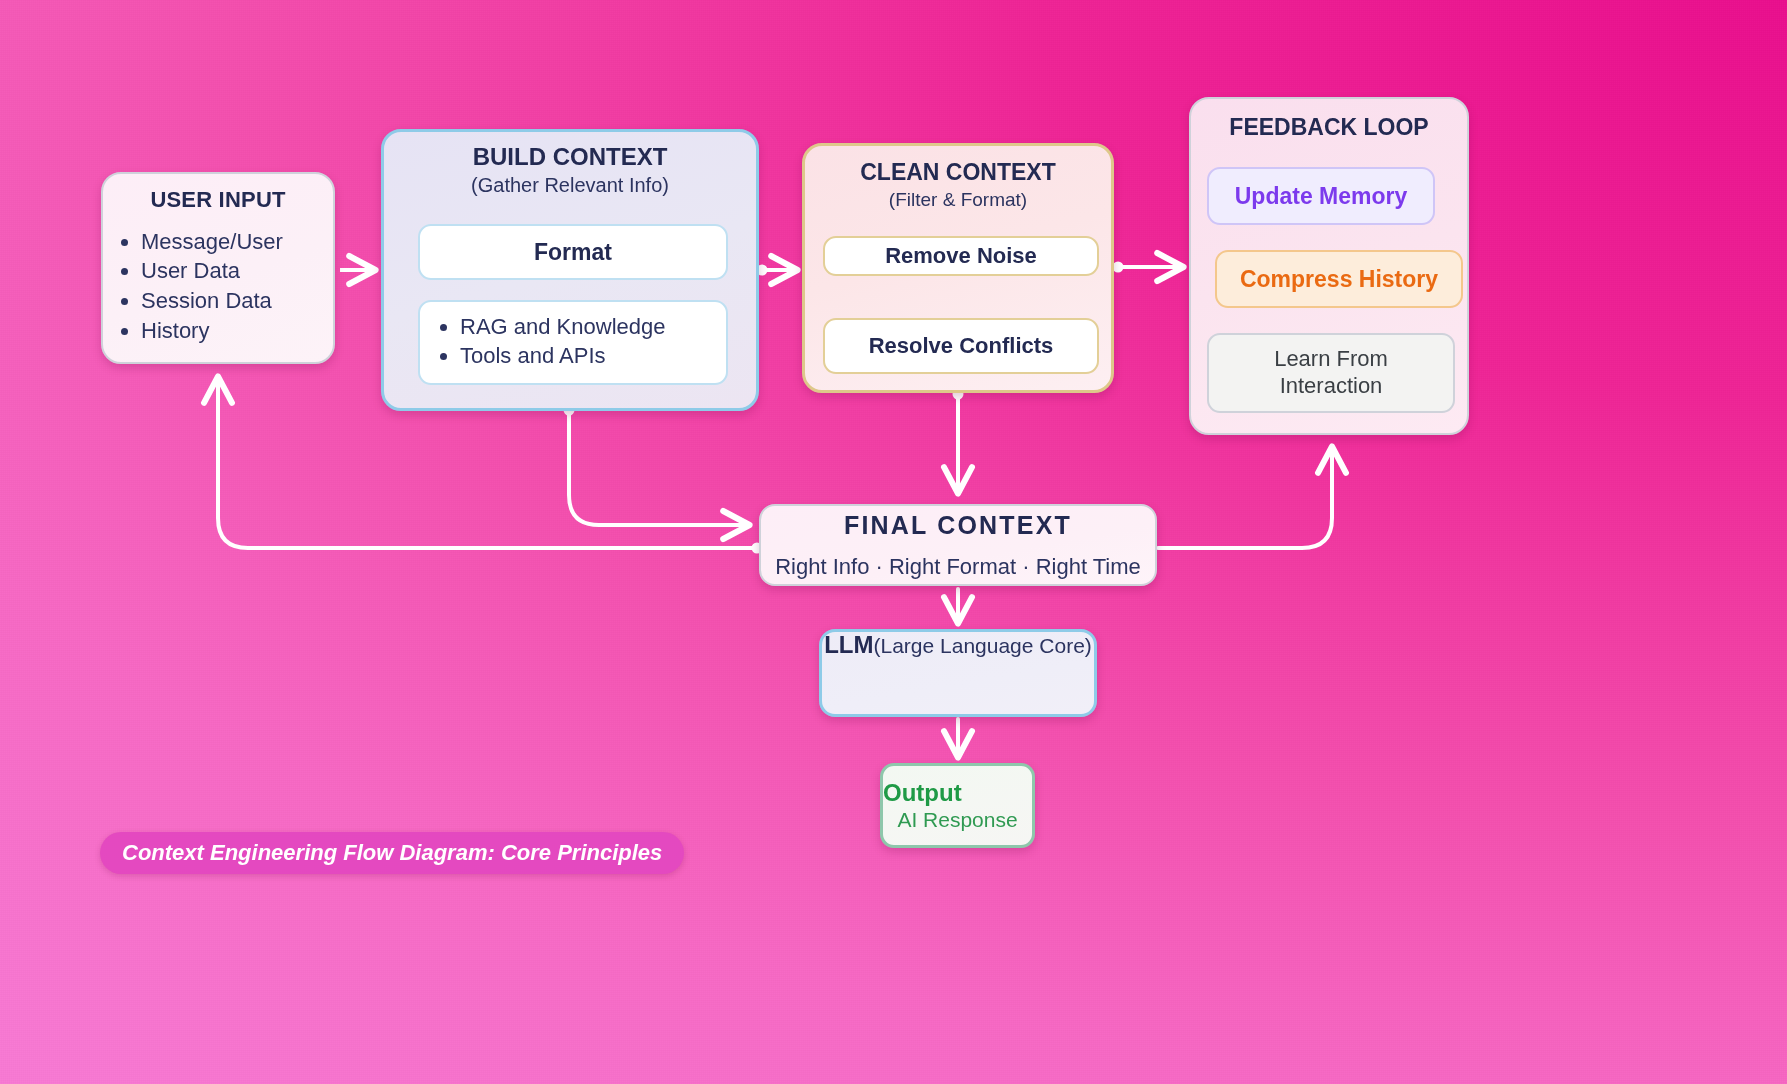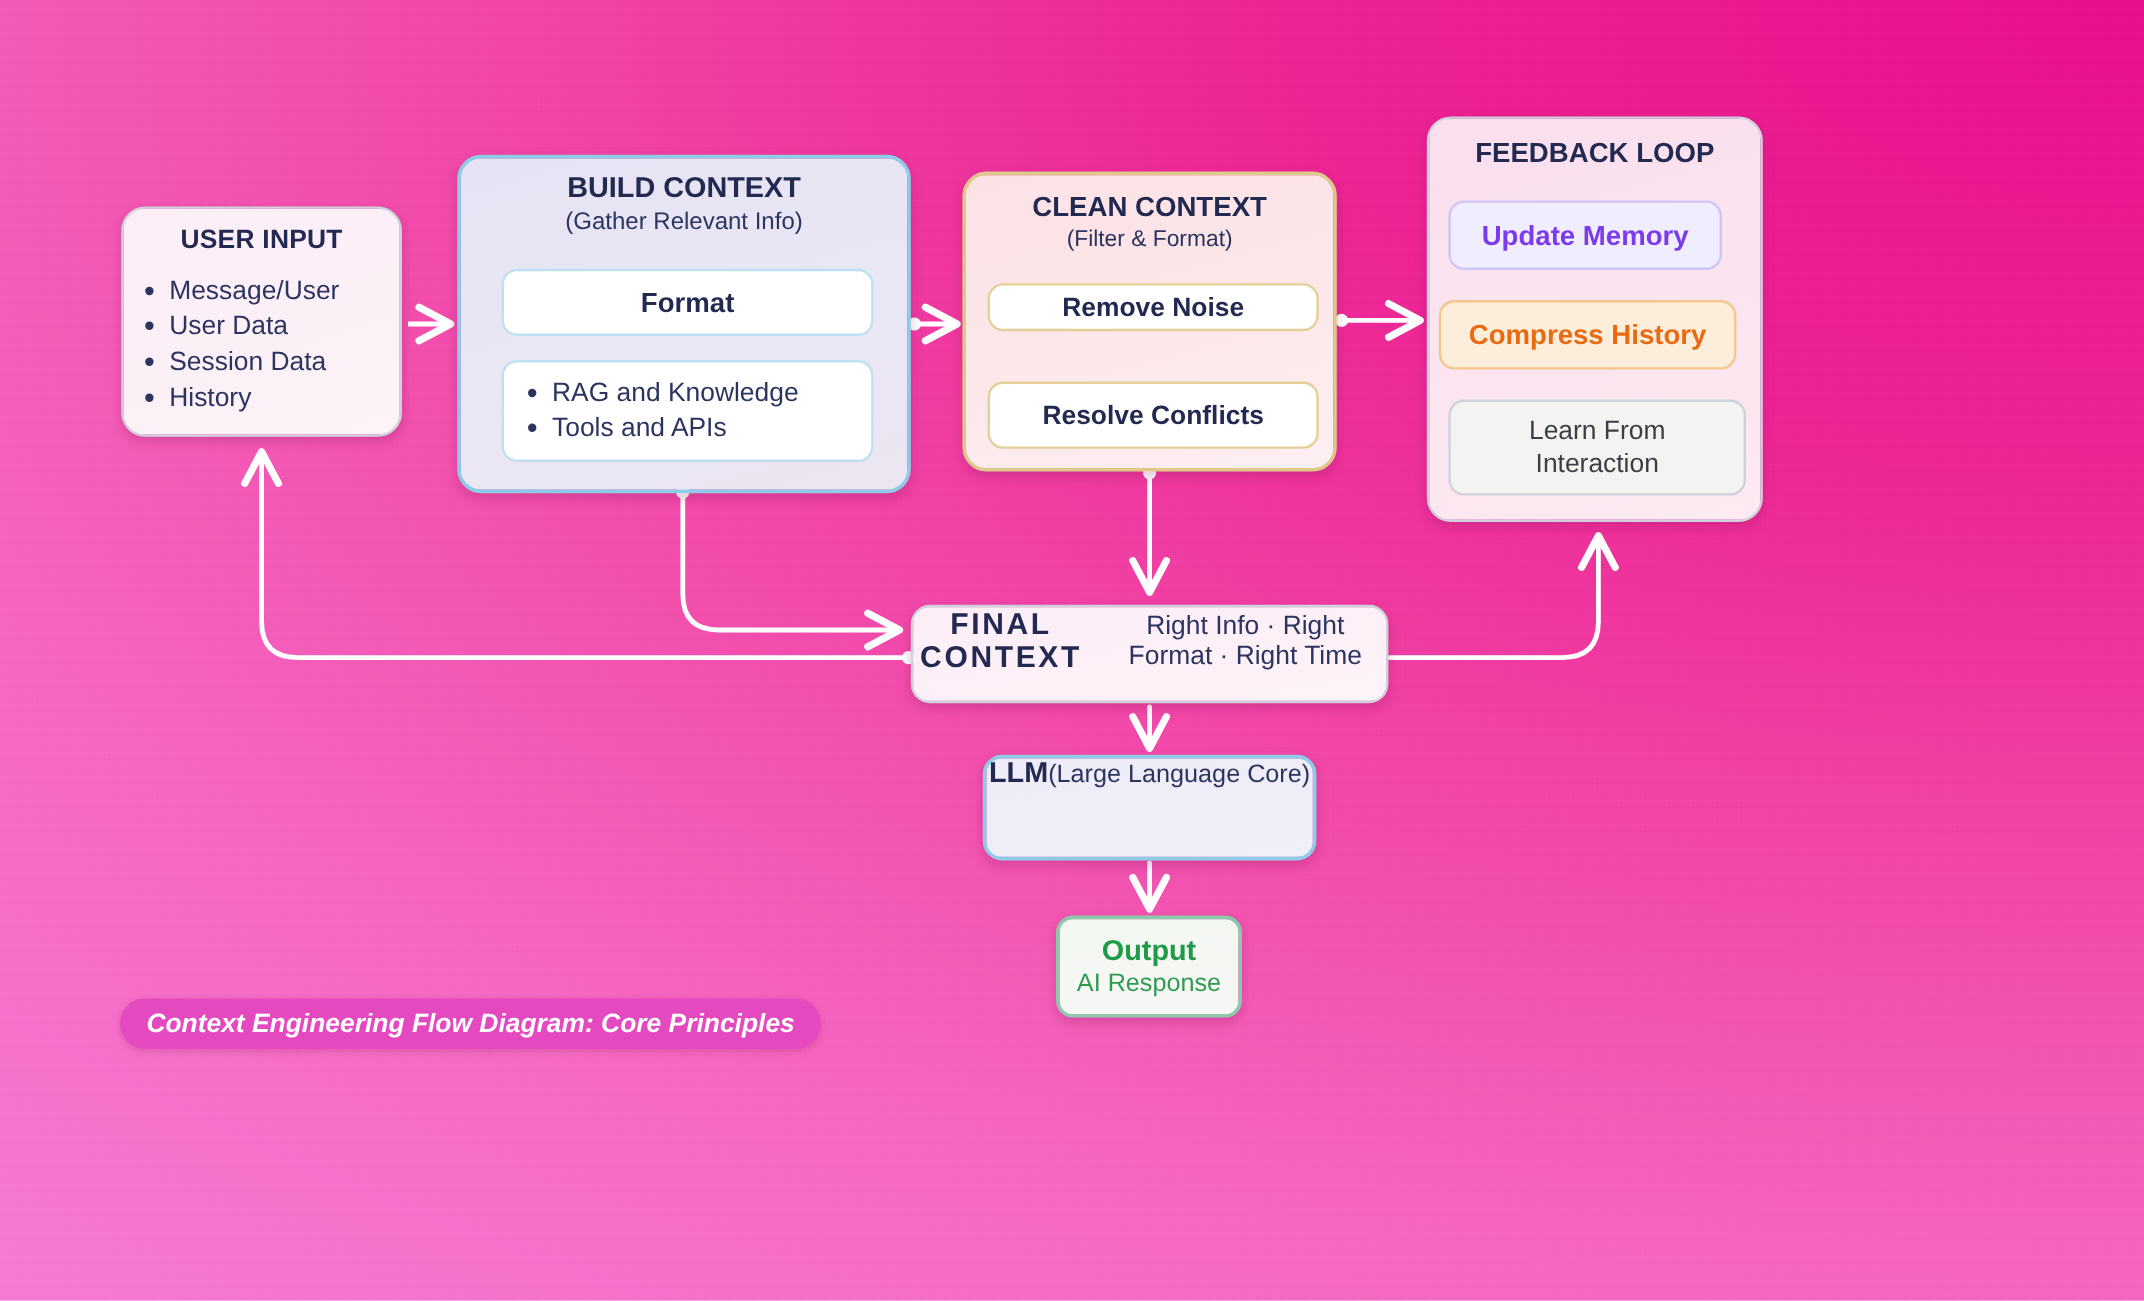--- a/index.html
+++ b/index.html
@@ -139,38 +139,38 @@
     border-radius: 20px;
     padding-top: 16px;
   }
   #feedback-loop .card-title { font-size: 23px; }
   #fl-update {
     position: absolute; left: 16px; top: 68px; width: 228px; height: 58px;
     background: #f0edfe; border: 2px solid #cfc5f7;
     font-size: 23px; font-weight: bold; color: #7c3aed;
   }
   #fl-compress {
-    position: absolute; left: 8px; top: 151px; width: 248px; height: 58px;
+    position: absolute; left: 24px; top: 151px; width: 248px; height: 58px;
     background: #fdeddb; border: 2px solid #f4c78c;
     font-size: 23px; font-weight: bold; color: #ea6a12;
   }
   #fl-learn {
     position: absolute; left: 16px; top: 234px; width: 248px; height: 80px;
     background: #f3f3f2; border: 2px solid #cfd2da;
     font-size: 22px; color: #3a3f44; line-height: 1.22;
     flex-direction: column;
   }
 
   
   #final-context {
     left: 759px; top: 504px; width: 398px; height: 82px;
     background: linear-gradient(170deg, #fdeef7 0%, #fdf0f7 60%, #fef4f9 100%);
     border: 2px solid #cfd2da;
     border-radius: 16px;
-    display: flex; flex-direction: row; justify-content: center; gap: 13px;
+    display: flex; flex-direction: column; justify-content: center; gap: 13px;
   }
   #final-context .card-title { font-size: 25px; letter-spacing: 2.2px; }
   #final-context .card-sub { font-size: 22px; margin-top: 2px; }
 
   
   #llm-box {
     left: 819px; top: 629px; width: 278px; height: 88px;
     background: linear-gradient(170deg, #eeecf7 0%, #efeef8 60%, #f1eff8 100%);
     border: 3px solid #8ecbe8;
     border-radius: 16px;
@@ -180,21 +180,21 @@
   #llm-box .card-sub { font-size: 21px; margin-top: 2px; }
 
   
   #output-box {
     left: 880px; top: 763px; width: 155px; height: 85px;
     background: linear-gradient(170deg, #f3f8f2 0%, #f6f6f4 100%);
     border: 3px solid #8ec7ab;
     border-radius: 14px;
     display: flex; flex-direction: column; justify-content: center;
   }
-  #output-box .out-title { font-size: 24px; font-weight: bold; color: #1f9a46; text-align: center; }
+  #output-box .out-title { font-size: 24px; font-weight: bold; color: #1f9a46; }
   #output-box .out-sub { font-size: 21px; color: #2f9a52; text-align: center; margin-top: 1px; }
 
   
   #caption {
     position: absolute;
     left: 100px; top: 832px;
     height: 42px;
     padding: 0 22px;
     display: flex; align-items: center;
     background: #e449c0;

